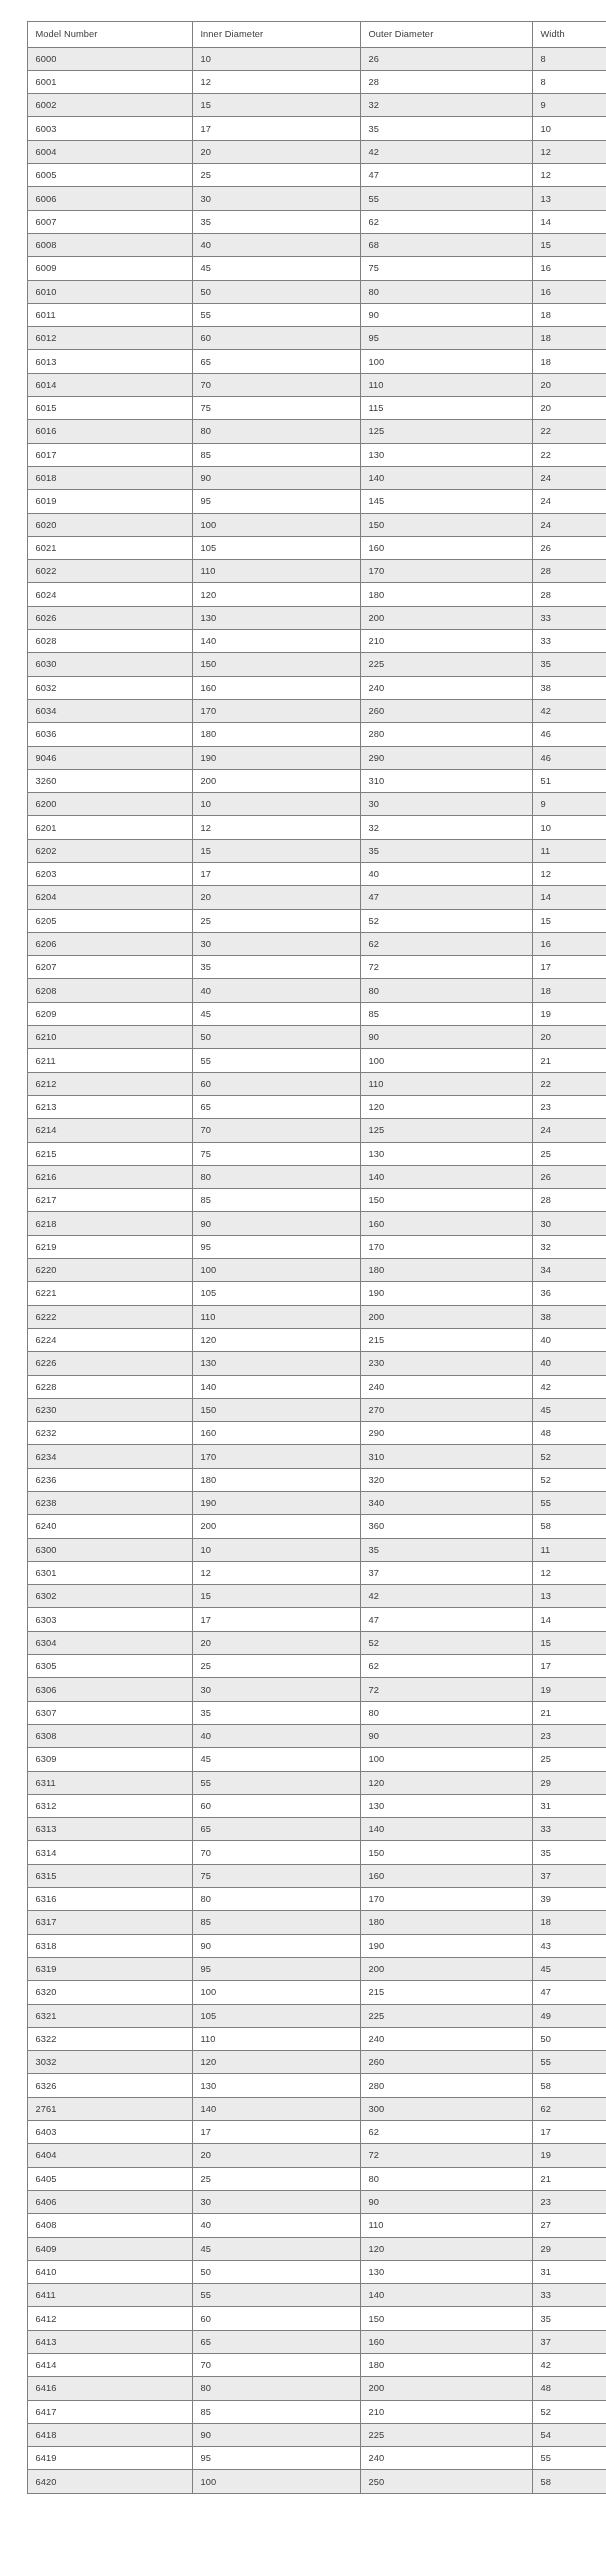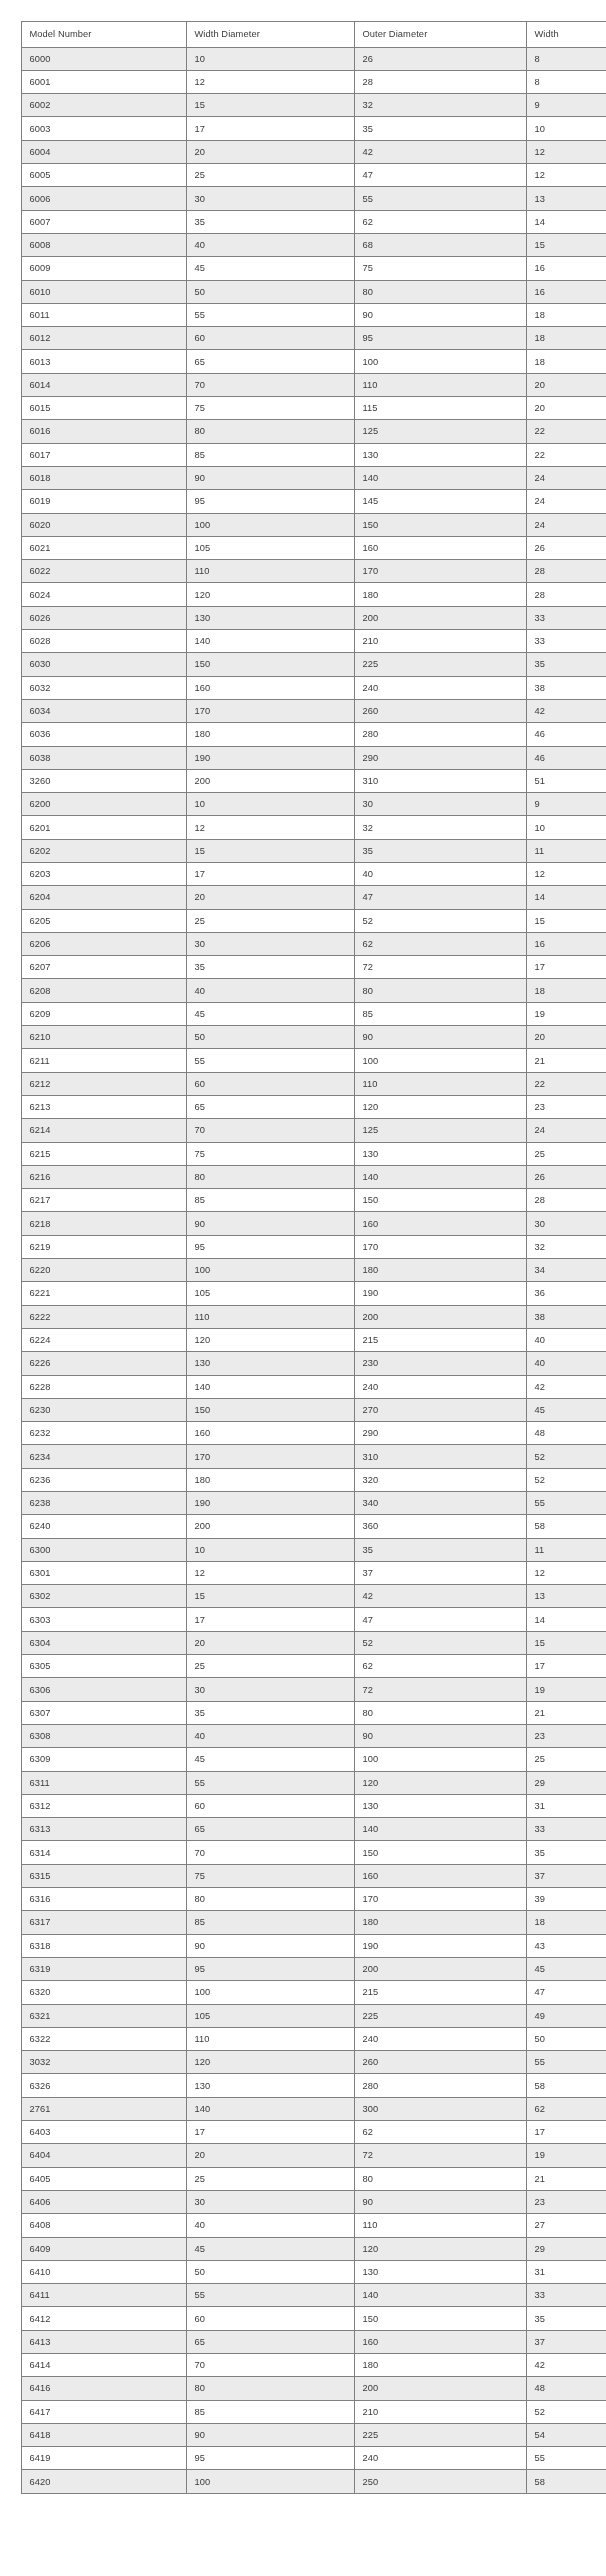--- a/index.html
+++ b/index.html
@@ -8,20 +8,21 @@
     background: #ffffff;
   }
   body {
     width: 606px;
     min-height: 2576px;
     font-family: "Liberation Sans", sans-serif;
     box-sizing: border-box;
   }
   .page {
     padding: 21px;
+    margin-left: 6px;
   }
   table.spec-table {
     border-collapse: collapse;
     table-layout: fixed;
     width: 591px;
     border: 1.5px solid #2f2f2f;
   }
   table.spec-table col.c1 { width: 165px; }
   table.spec-table col.c2 { width: 168px; }
   table.spec-table col.c3 { width: 172px; }
@@ -59,21 +60,21 @@
   <table class="spec-table">
     <colgroup>
       <col class="c1">
         <col class="c2">
         <col class="c3">
         <col class="c4">
     </colgroup>
     <thead>
       <tr>
           <th>Model Number</th>
-          <th>Width Diameter</th>
+          <th>Inner Diameter</th>
           <th>Outer Diameter</th>
           <th>Width</th>
         </tr>
     </thead>
     <tbody>
         <tr>
           <td>6000</td>
           <td>10</td>
           <td>26</td>
           <td>8</td>
@@ -246,21 +247,21 @@
           <td>260</td>
           <td>42</td>
         </tr>
         <tr>
           <td>6036</td>
           <td>180</td>
           <td>280</td>
           <td>46</td>
         </tr>
         <tr>
-          <td>6038</td>
+          <td>9046</td>
           <td>190</td>
           <td>290</td>
           <td>46</td>
         </tr>
         <tr>
           <td>3260</td>
           <td>200</td>
           <td>310</td>
           <td>51</td>
         </tr>

